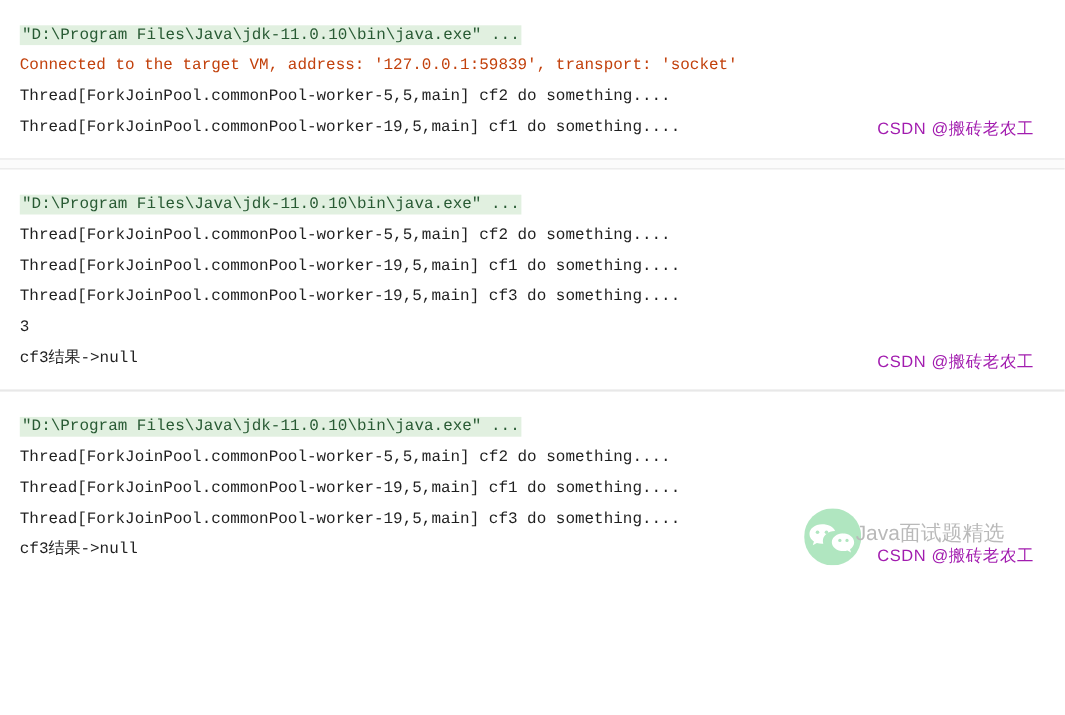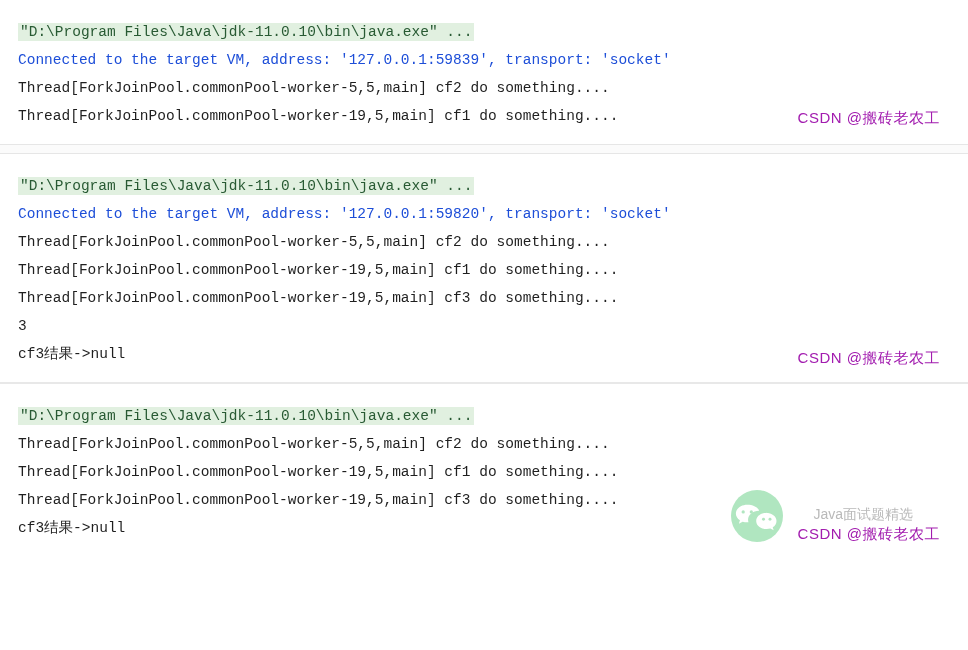--- a/index.html
+++ b/index.html
@@ -26,21 +26,21 @@
   .sep2 {
     height: 0px;
     border-top: 2px solid #e8e8e8;
   }
   .hl-green {
     display: inline;
     background: #e1f0e0;
     color: #285a33;
     padding: 1px 2px;
   }
-  .blue { color: #1d4ed8; }
+  .blue { color: #c2410c; }
   .line { white-space: pre; }
   .wm {
     position: absolute;
     right: 28px;
     color: #a21caf;
     font-family: "Microsoft YaHei", "PingFang SC", sans-serif;
     font-size: 15px;
     letter-spacing: 0.5px;
     pointer-events: none;
     user-select: none;
@@ -60,42 +60,41 @@
     pointer-events: none;
     user-select: none;
   }
   .wechat-avatar svg { width: 100%; height: 100%; }
   .wechat-label {
     position: absolute;
     right: 55px;
     bottom: 28px;
     color: #b9b9b9;
     font-family: "Microsoft YaHei", "PingFang SC", sans-serif;
-    font-size: 14px;
+    font-size: 19px;
     font-weight: 500;
     pointer-events: none;
     user-select: none;
   }
 </style>
 </head>
 <body>
 
 <div class="block">
   <div class="line"><span class="hl-green">"D:\Program Files\Java\jdk-11.0.10\bin\java.exe" ...</span></div>
   <div class="line blue">Connected to the target VM, address: '127.0.0.1:59839', transport: 'socket'</div>
   <div class="line">Thread[ForkJoinPool.commonPool-worker-5,5,main] cf2 do something....</div>
   <div class="line">Thread[ForkJoinPool.commonPool-worker-19,5,main] cf1 do something....</div>
   <div class="wm wm-1">CSDN @搬砖老农工</div>
 </div>
 
 <div class="sep"></div>
 
 <div class="block">
   <div class="line"><span class="hl-green">"D:\Program Files\Java\jdk-11.0.10\bin\java.exe" ...</span></div>
-  <div class="line blue">Connected to the target VM, address: '127.0.0.1:59820', transport: 'socket'</div>
   <div class="line">Thread[ForkJoinPool.commonPool-worker-5,5,main] cf2 do something....</div>
   <div class="line">Thread[ForkJoinPool.commonPool-worker-19,5,main] cf1 do something....</div>
   <div class="line">Thread[ForkJoinPool.commonPool-worker-19,5,main] cf3 do something....</div>
   <div class="line">3</div>
   <div class="line">cf3结果-&gt;null</div>
   <div class="wm wm-2">CSDN @搬砖老农工</div>
 </div>
 
 <div class="sep2"></div>
 

